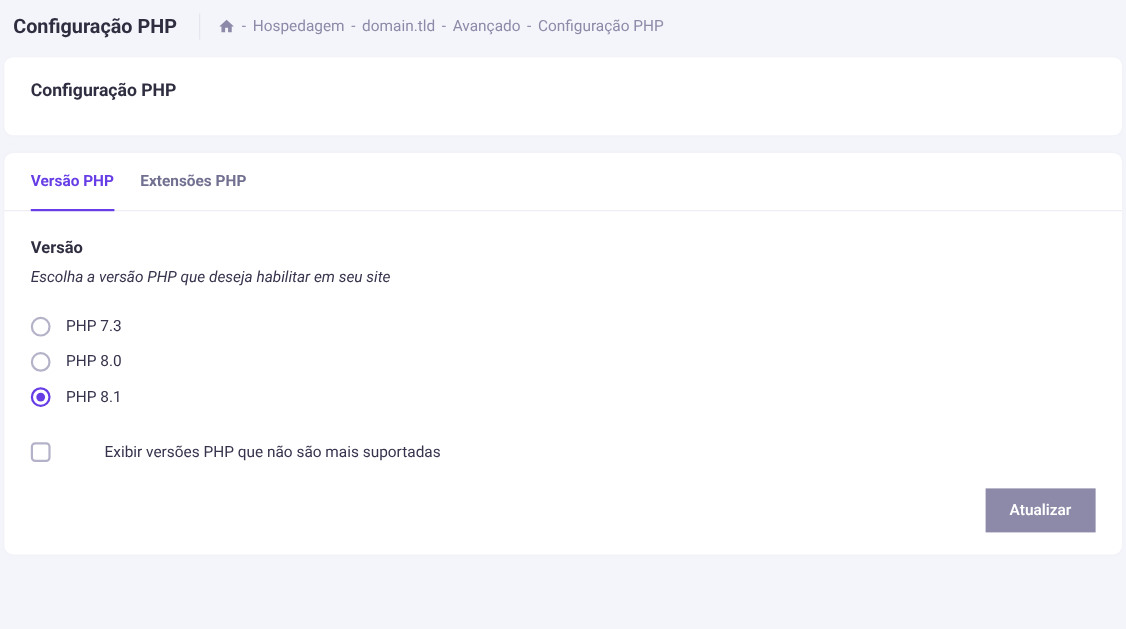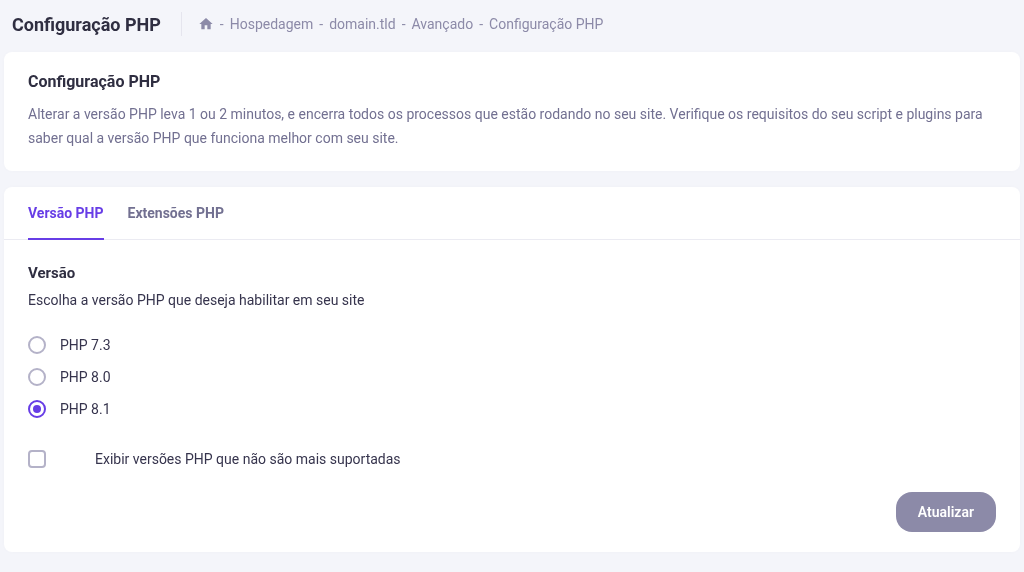--- a/index.html
+++ b/index.html
@@ -120,20 +120,21 @@
       font-size: 15px;
       font-weight: 700;
       color: #2f2e41;
       margin-bottom: 10px;
     }
     
     .section-desc {
       font-size: 14px;
       color: #36344d;
       margin-bottom: 28px;
+      font-style: italic;
     }
     
     .radio-group {
       display: flex;
       flex-direction: column;
       gap: 14px;
       margin-bottom: 32px;
     }
     
     .radio-row {
@@ -200,21 +201,21 @@
     .button-row {
       display: flex;
       justify-content: flex-end;
       padding: 0 24px;
     }
     
     .btn-secondary {
       background: #8c8aa8;
       color: #ffffff;
       border: none;
-      border-radius: 16px;
+      border-radius: 0;
       padding: 12px 22px;
       font-size: 14px;
       font-weight: 600;
       cursor: pointer;
       text-align: right;
     }
   </style>
 </head>
 <body>
 
@@ -232,21 +233,20 @@
     <span class="breadcrumb-item">domain.tld</span>
     <span class="breadcrumb-sep">-</span>
     <span class="breadcrumb-item">Avançado</span>
     <span class="breadcrumb-sep">-</span>
     <span class="breadcrumb-item">Configuração PHP</span>
   </div>
 </div>
 
 <div class="card">
   <div class="card-title">Configuração PHP</div>
-  <div class="card-desc">Alterar a versão PHP leva 1 ou 2 minutos, e encerra todos os processos que estão rodando no seu site. Verifique os requisitos do seu script e plugins para saber qual a versão PHP que funciona melhor com seu site.</div>
 </div>
 
 <div class="tabs-card">
   <div class="tabs">
     <div class="tab active">Versão PHP</div>
     <div class="tab">Extensões PHP</div>
   </div>
 
   <div class="tab-content">
     <div class="section-title">Versão</div>

